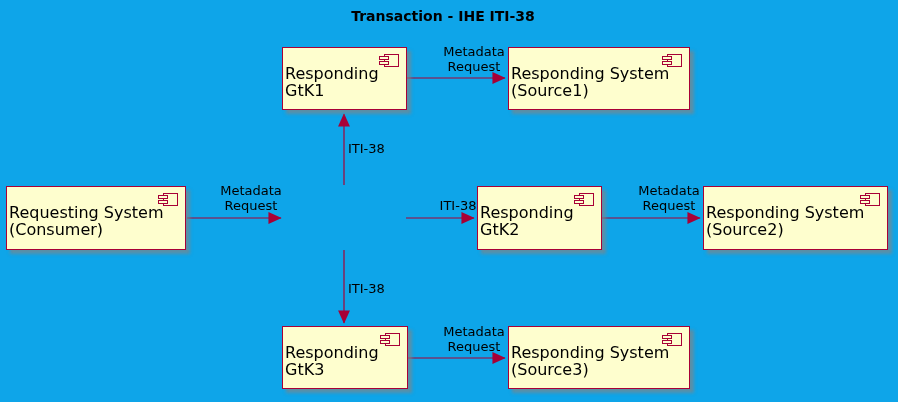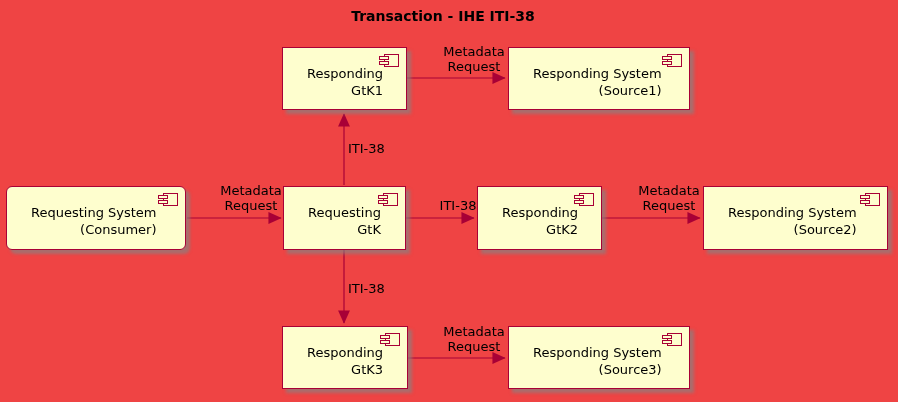--- a/index.html
+++ b/index.html
@@ -4,21 +4,21 @@
 <style>
   html, body { margin: 0; padding: 0; }
   body {
     font-family: "DejaVu Sans", "Liberation Sans", sans-serif;
     background: #ffffff;
   }
   #diagram {
     position: relative;
     width: 898px;
     height: 402px;
-    background: #ef4444;
+    background: #0ea5e9;
     overflow: hidden;
   }
   .title {
     position: absolute;
     left: 0; top: 8px;
     width: 886px;
     text-align: center;
     font-size: 14px;
     font-weight: bold;
     color: #000000;
@@ -26,43 +26,43 @@
   .comp {
     position: absolute;
     box-sizing: border-box;
     background: #FEFECE;
     border: 1.5px solid #A80036;
     box-shadow: 4px 4px 3px rgba(130,130,130,0.65);
     display: flex;
     align-items: center;
   }
   .comp-label {
-    padding-left: 24px;
+    padding-left: 2px;
     padding-top: 6px;
-    font-size: 13px;
+    font-size: 16px;
     line-height: 17px;
     color: #000000;
     white-space: pre-line;
-    text-align: right;
+    text-align: left;
   }
   .comp-icon {
     position: absolute;
     top: 5px;
     right: 6px;
   }
   .edge-label {
     position: absolute;
     font-size: 13px;
     line-height: 15px;
     color: #000000;
     white-space: pre-line;
   }
   .el-center { text-align: center; margin-left: 16px; }
   
-  .c0 { left: 6px;   top: 186px; width: 180px; height: 64px; border-radius: 6px; }
+  .c0 { left: 6px;   top: 186px; width: 180px; height: 64px; }
   .c1 { left: 283px; top: 186px; width: 123px; height: 64px; }
   .c2 { left: 282px; top: 47px;  width: 125px; height: 63px; }
   .c3 { left: 508px; top: 47px;  width: 182px; height: 63px; }
   .c4 { left: 477px; top: 186px; width: 125px; height: 64px; }
   .c5 { left: 703px; top: 186px; width: 185px; height: 64px; }
   .c6 { left: 282px; top: 326px; width: 126px; height: 63px; }
   .c7 { left: 508px; top: 326px; width: 182px; height: 63px; }
   
   .el0 { left: 186px; top: 183px; width: 98px;  }
   .el1 { left: 348px; top: 141px; }
@@ -101,29 +101,20 @@
   <div class="comp c0">
     <svg class="comp-icon" width="22" height="15" viewBox="0 0 22 15">
       <rect x="6.5" y="1.5" width="14" height="12" fill="#FEFECE" stroke="#A80036"></rect>
       <rect x="1.5" y="3.5" width="9" height="3" fill="#FEFECE" stroke="#A80036"></rect>
       <rect x="1.5" y="8.5" width="9" height="3" fill="#FEFECE" stroke="#A80036"></rect>
     </svg>
     <div class="comp-label">Requesting System
 (Consumer)</div>
   </div>
 
-  <div class="comp c1">
-    <svg class="comp-icon" width="22" height="15" viewBox="0 0 22 15">
-      <rect x="6.5" y="1.5" width="14" height="12" fill="#FEFECE" stroke="#A80036"></rect>
-      <rect x="1.5" y="3.5" width="9" height="3" fill="#FEFECE" stroke="#A80036"></rect>
-      <rect x="1.5" y="8.5" width="9" height="3" fill="#FEFECE" stroke="#A80036"></rect>
-    </svg>
-    <div class="comp-label">Requesting
-GtK</div>
-  </div>
 
   <div class="comp c2">
     <svg class="comp-icon" width="22" height="15" viewBox="0 0 22 15">
       <rect x="6.5" y="1.5" width="14" height="12" fill="#FEFECE" stroke="#A80036"></rect>
       <rect x="1.5" y="3.5" width="9" height="3" fill="#FEFECE" stroke="#A80036"></rect>
       <rect x="1.5" y="8.5" width="9" height="3" fill="#FEFECE" stroke="#A80036"></rect>
     </svg>
     <div class="comp-label">Responding
 GtK1</div>
   </div>

